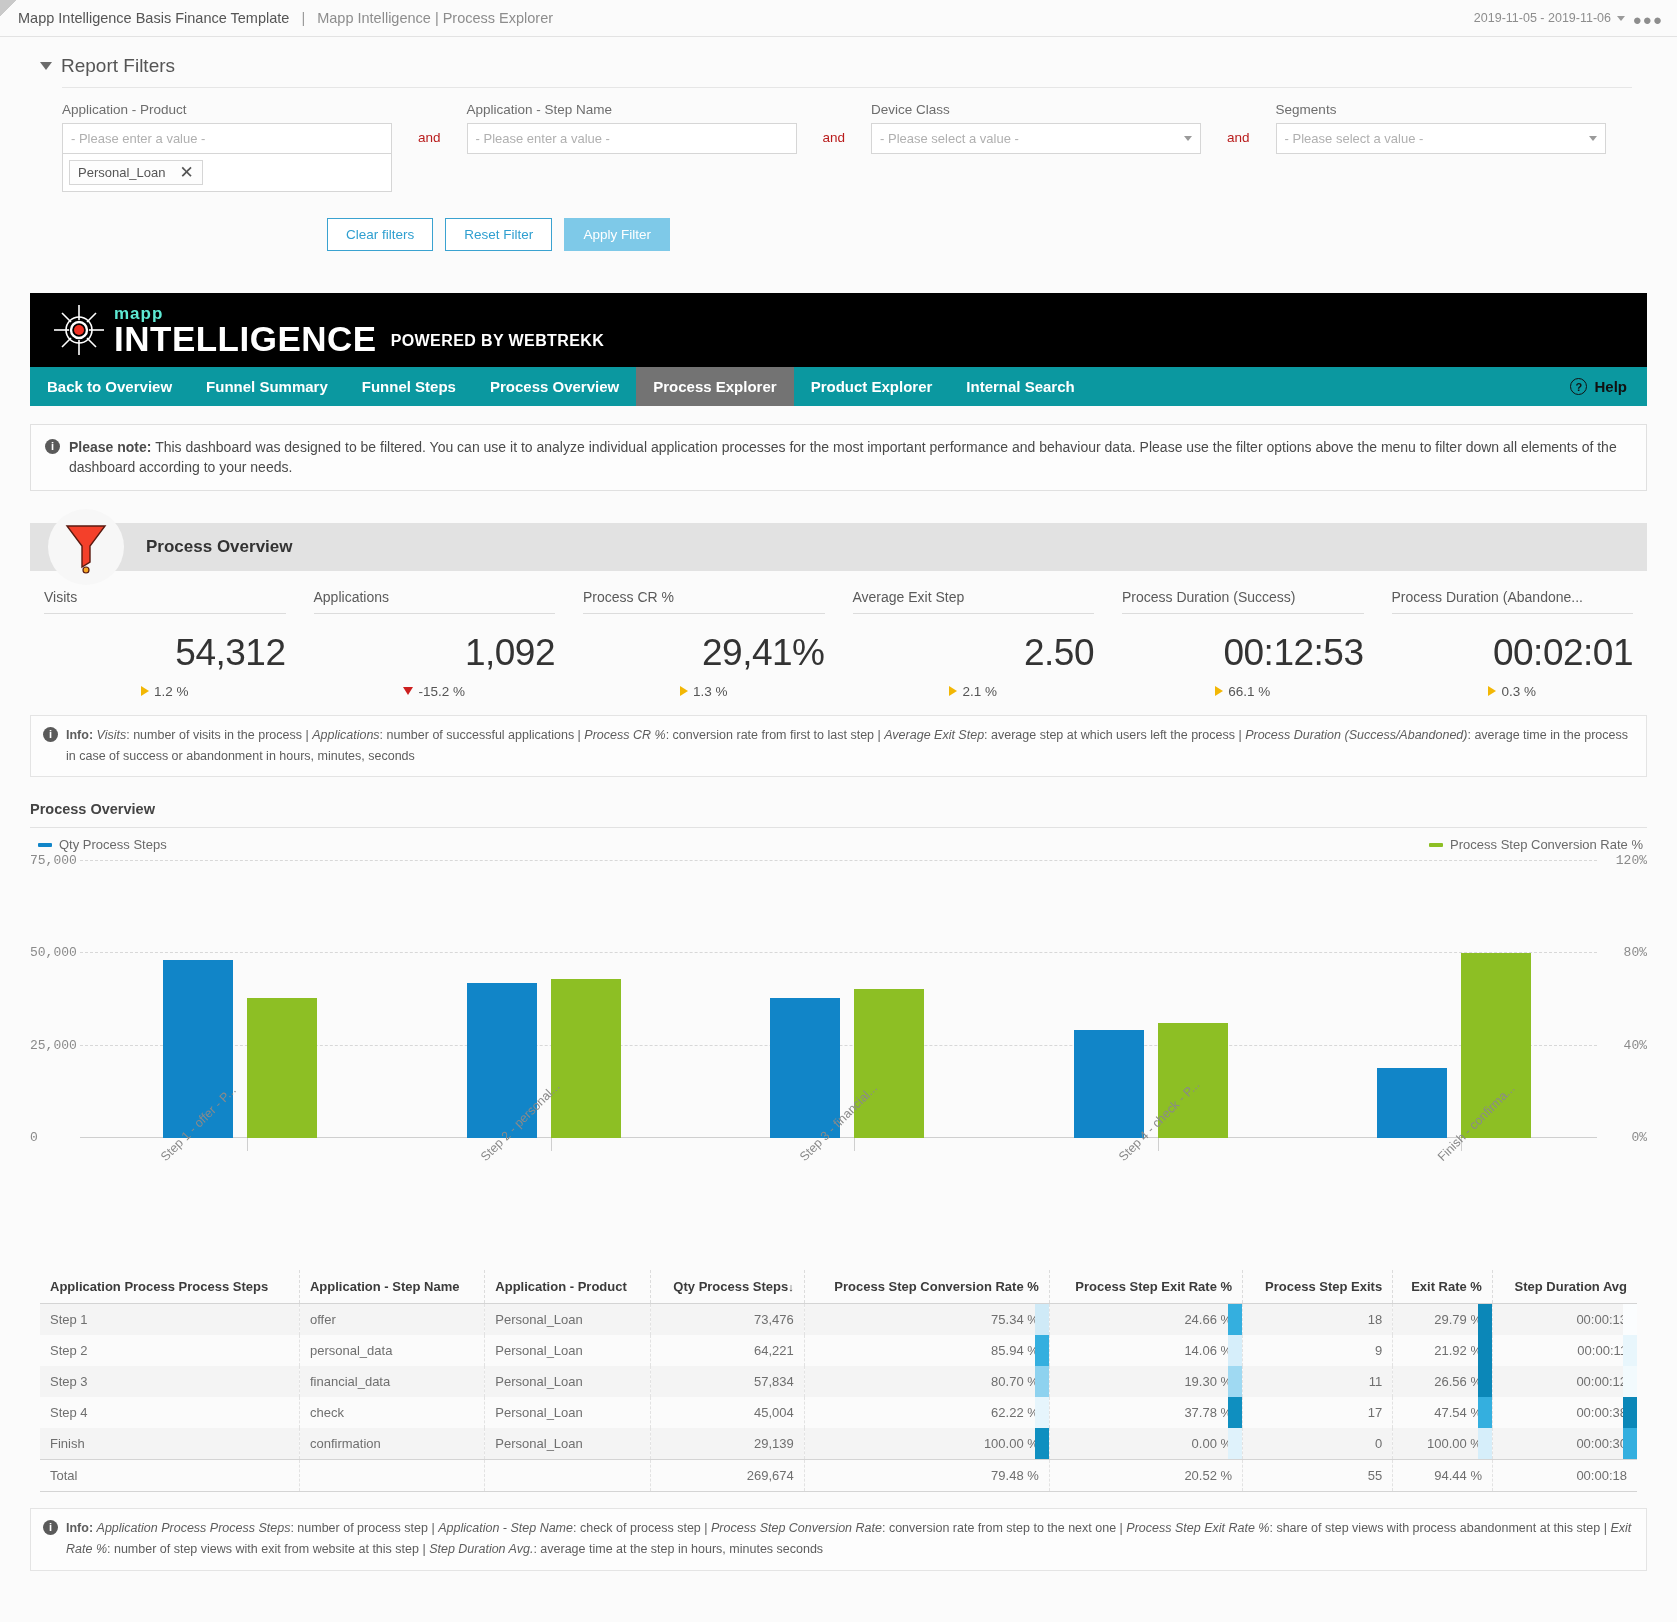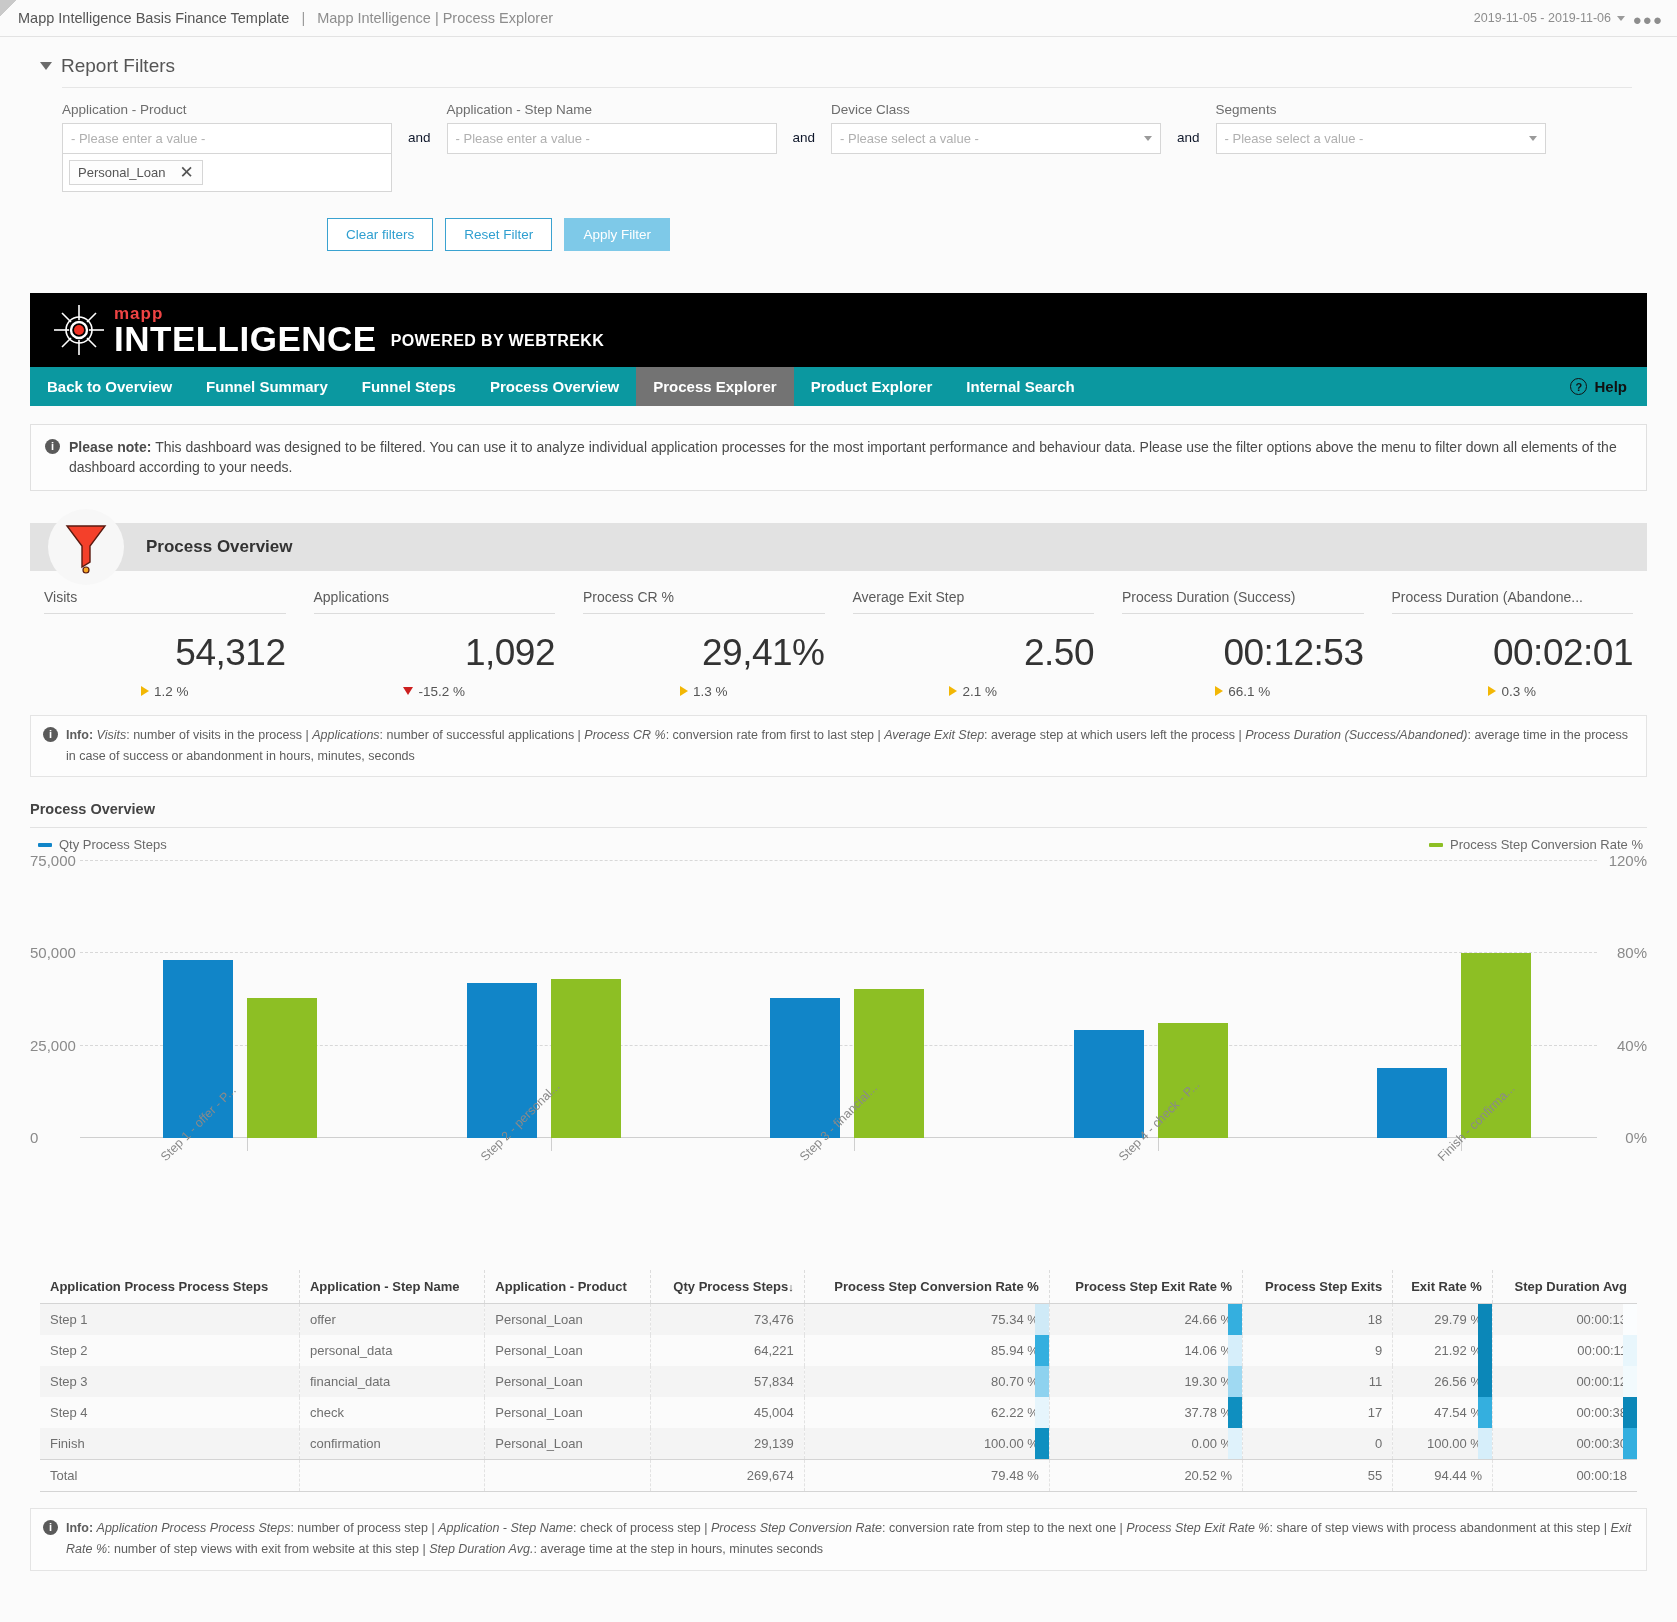--- a/index.html
+++ b/index.html
@@ -41,33 +41,33 @@
   }
   .fbox.sel { cursor:pointer; }
   .fbox .arr { position:absolute; right:8px; top:12px; width:0;height:0;
     border-left:4px solid transparent; border-right:4px solid transparent; border-top:5px solid #9a9a9a; }
   .chipbox { border:1px solid #d6d6d6; border-top:none; background:#fff; padding:6px 6px; }
   .chip {
     display:inline-flex; align-items:center; border:1px solid #d6d6d6;
     background:#fdfdfd; padding:3px 8px; font-size:13px; color:#555;
   }
   .chip .x { margin-left:14px; font-size:17px; color:#555; line-height:1; cursor:pointer; font-weight:300;}
-  .andword { margin:0 16px; padding-top:28px; font-size:13.5px; color:#0f172a;text-align:right; }
+  .andword { margin:0 26px; padding-top:28px; font-size:13.5px; color:#b91c1c;text-align:right; }
 
   .btnrow { display:flex; justify-content:center; gap:12px; margin-top:26px; padding-right:680px; }
   .btn { border:1px solid #3aa2d0; background:#fff; color:#2f9fd0; font-size:13.5px;
          padding:8px 18px; cursor:pointer; font-family:inherit; }
   .btn.primary { background:#7ec9e8; border-color:#7ec9e8; color:#fff; }
 
   
   .mappwrap { margin:42px 30px 0 30px; }
   .mapphead { background:#000; height:74px; display:flex; align-items:center; padding-left:22px; }
   .logomark { width:54px; height:54px; position:relative; margin-right:8px; flex:0 0 auto; }
   .logotext { display:flex; align-items:flex-end; }
-  .mapp-sm { font-size:17px; color:#ef4444; letter-spacing:1px; font-weight:700; line-height:1;}
+  .mapp-sm { font-size:17px; color:#5eead4; letter-spacing:1px; font-weight:700; line-height:1;}
   .intelligence { font-size:35px; color:#fff; font-weight:700; letter-spacing:0.5px; line-height:0.95; }
   .poweredby { color:#fff; font-size:16px; font-weight:700; letter-spacing:0.4px; margin:0 0 5px 14px; }
 
   .navbar { background:#0b98a0; display:flex; align-items:stretch; height:39px; position:relative; }
   .navitem { color:#fff; font-weight:700; font-size:15px; display:flex; align-items:center;
              padding:0 17px; white-space:nowrap; cursor:pointer; }
   .navitem.active { background:#737373; }
   .navhelp { margin-left:auto; display:flex; align-items:center; color:#111; font-weight:700;
              font-size:15px; padding:0 20px; cursor:pointer; }
   .qmark { width:17px; height:17px; border:1.6px solid #111; border-radius:50%; display:inline-flex;
@@ -100,21 +100,21 @@
   .tri-dn { display:inline-block; width:0;height:0; border-left:5px solid transparent; border-right:5px solid transparent;
             border-top:8px solid #cc1f1f; margin-right:5px; vertical-align:1px;}
 
   
   .chartcard { margin:24px 30px 0 30px; }
   .chart-title { font-size:14.5px; font-weight:700; color:#444; padding-bottom:10px; border-bottom:1px solid #e2e2e2;}
   .legendrow { display:flex; justify-content:space-between; padding:9px 4px 0 8px; font-size:13px; color:#6a6a6a;}
   .lgi { display:flex; align-items:center; gap:7px; }
   .lgdash { width:14px; height:4px; border-radius:1px; display:inline-block; }
   .plot { position:relative; height:278px; margin-top:8px; }
-  .ytick { position:absolute; left:0; font-size:15px; color:#8a8a8a; transform:translateY(-50%); }
+  .ytick { position:absolute; left:0; font-size:13px; color:#8a8a8a; transform:translateY(-50%);font-family:Liberation Mono, monospace; }
   .ytick.r { left:auto; right:0; }
   .gridline { position:absolute; left:50px; right:50px; border-top:1px dashed #d8d8d8; }
   .axisline { position:absolute; left:50px; right:50px; border-top:1px solid #cfcfcf; }
   .bars { position:absolute; left:50px; right:50px; bottom:0; height:100%; }
   .bargroup { position:absolute; bottom:0; display:flex; align-items:flex-end; gap:14px; }
   .bar { width:70px; }
   .bar.b { background:#1185c8; }
   .bar.g { background:#8dbf24; }
   .tickmark { position:absolute; bottom:-13px; width:1px; height:13px; background:#cfcfcf; }
   .xlabels { position:relative; height:120px; }

